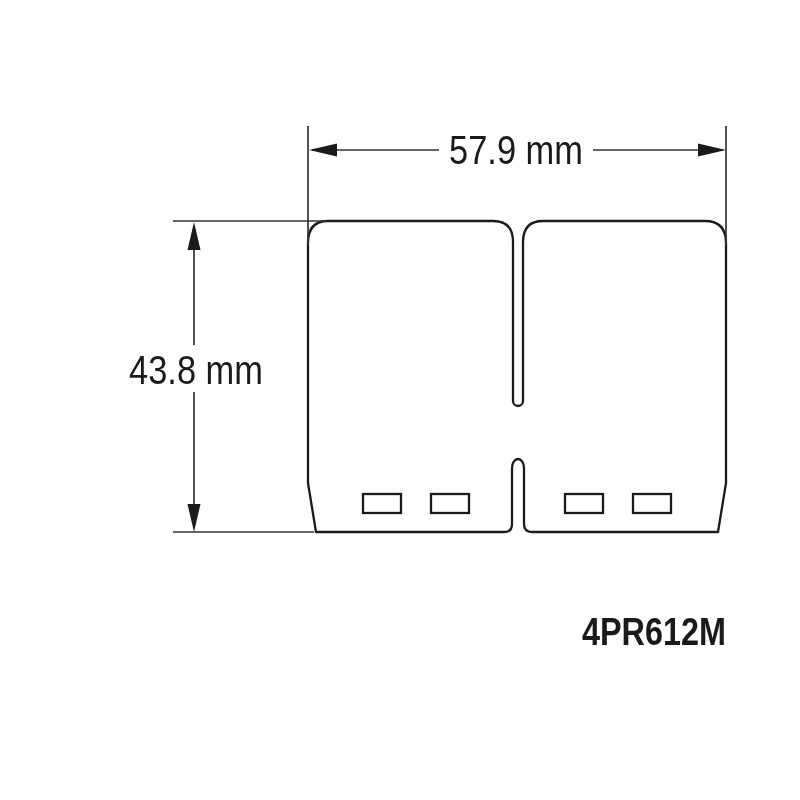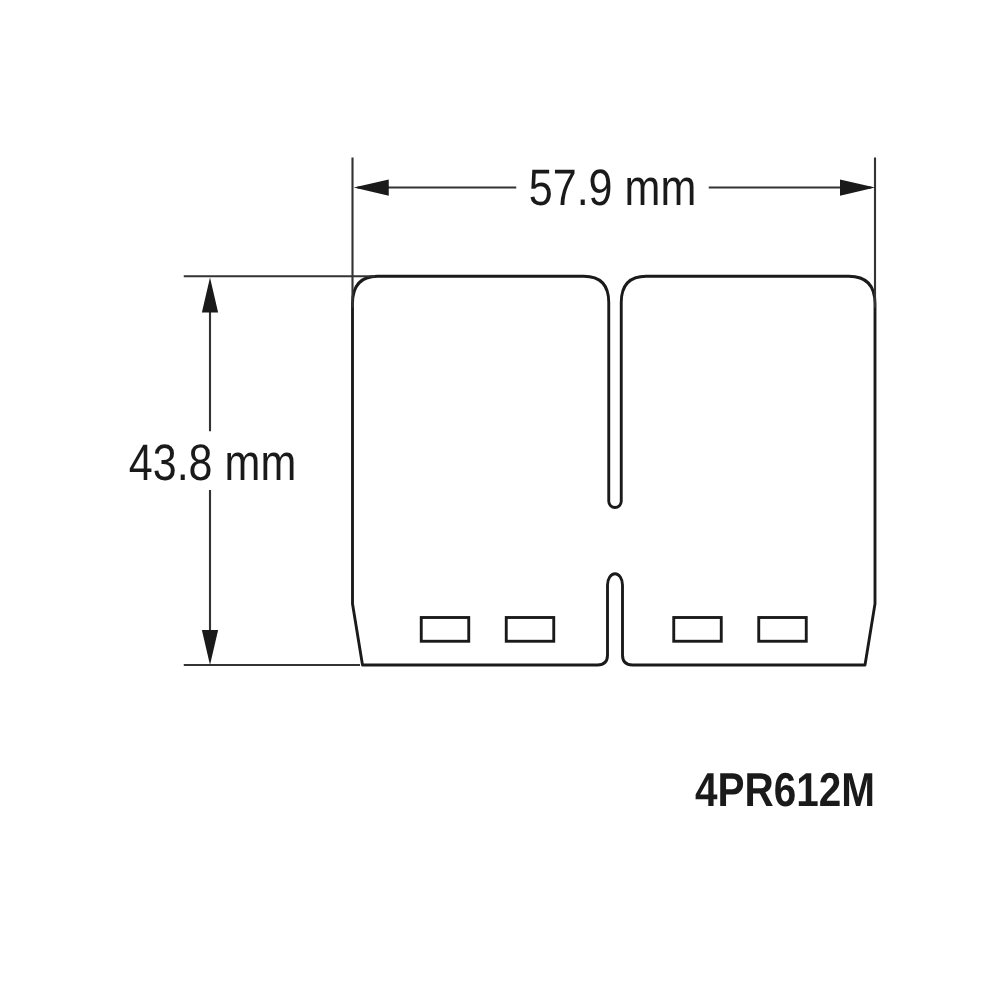--- a/index.html
+++ b/index.html
@@ -13,20 +13,21 @@
     padding: 0;
     width: 800px;
     height: 800px;
     background: var(--background);
     overflow: hidden;
   }
   .stage {
     width: 673px;
     height: 800px;
     position: relative;
+    margin-left: 26px;
   }
   svg {
     display: block;
   }
   .part {
     fill: none;
     stroke: var(--line);
     stroke-width: 2.3;
     stroke-linejoin: round;
     stroke-linecap: round;

